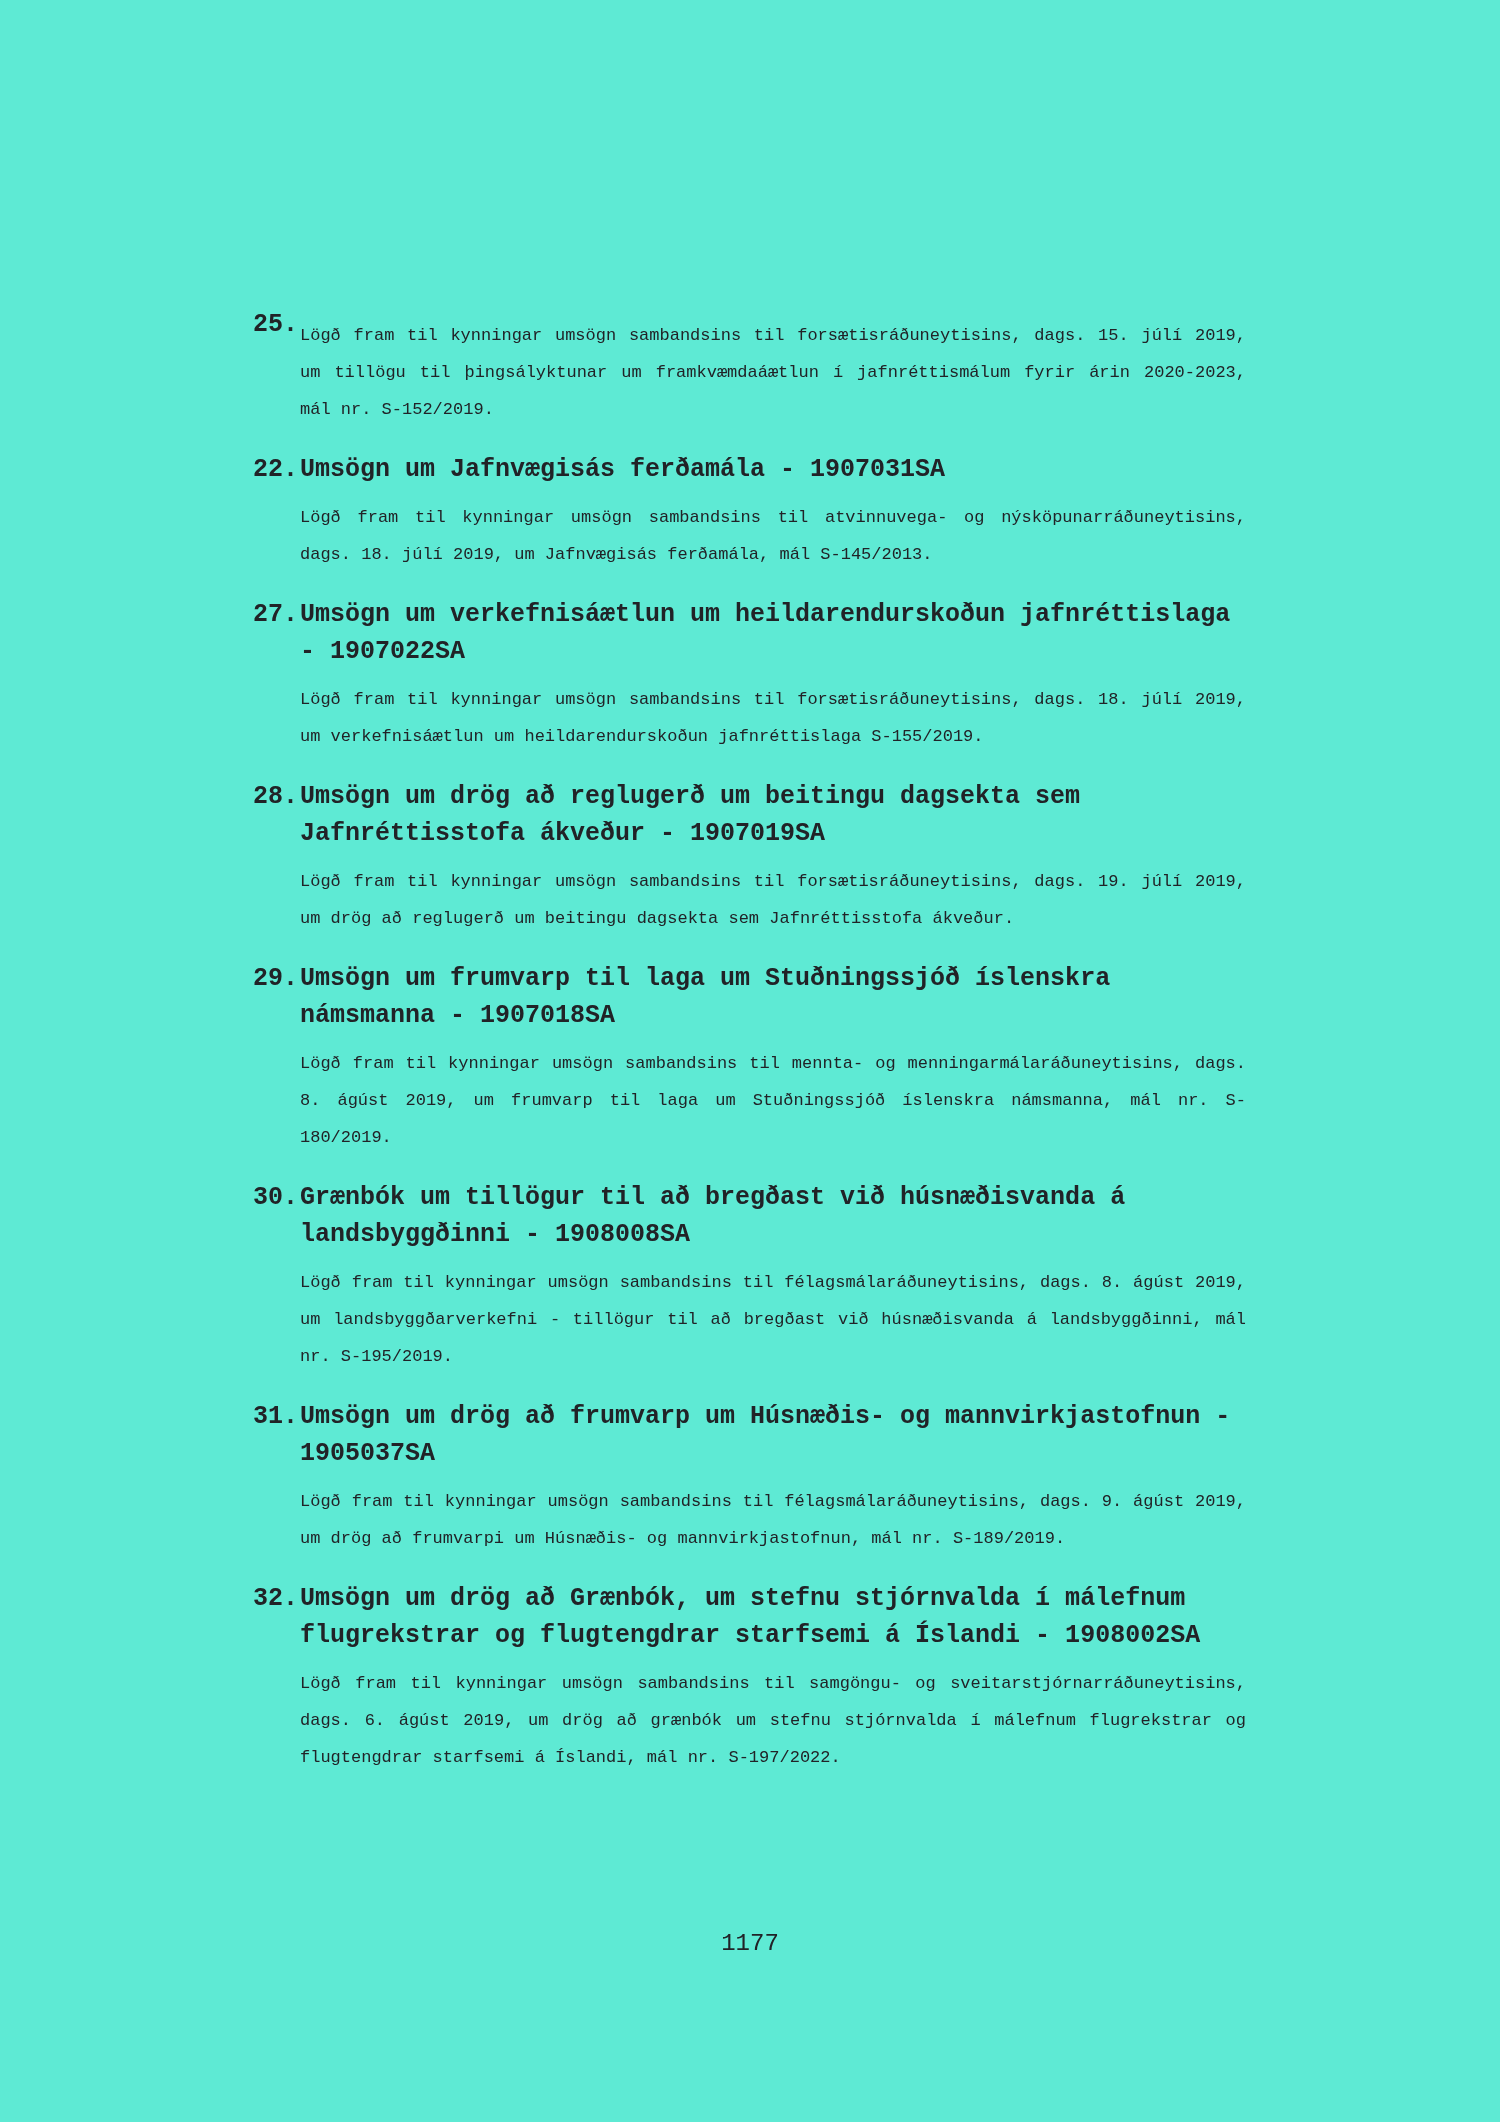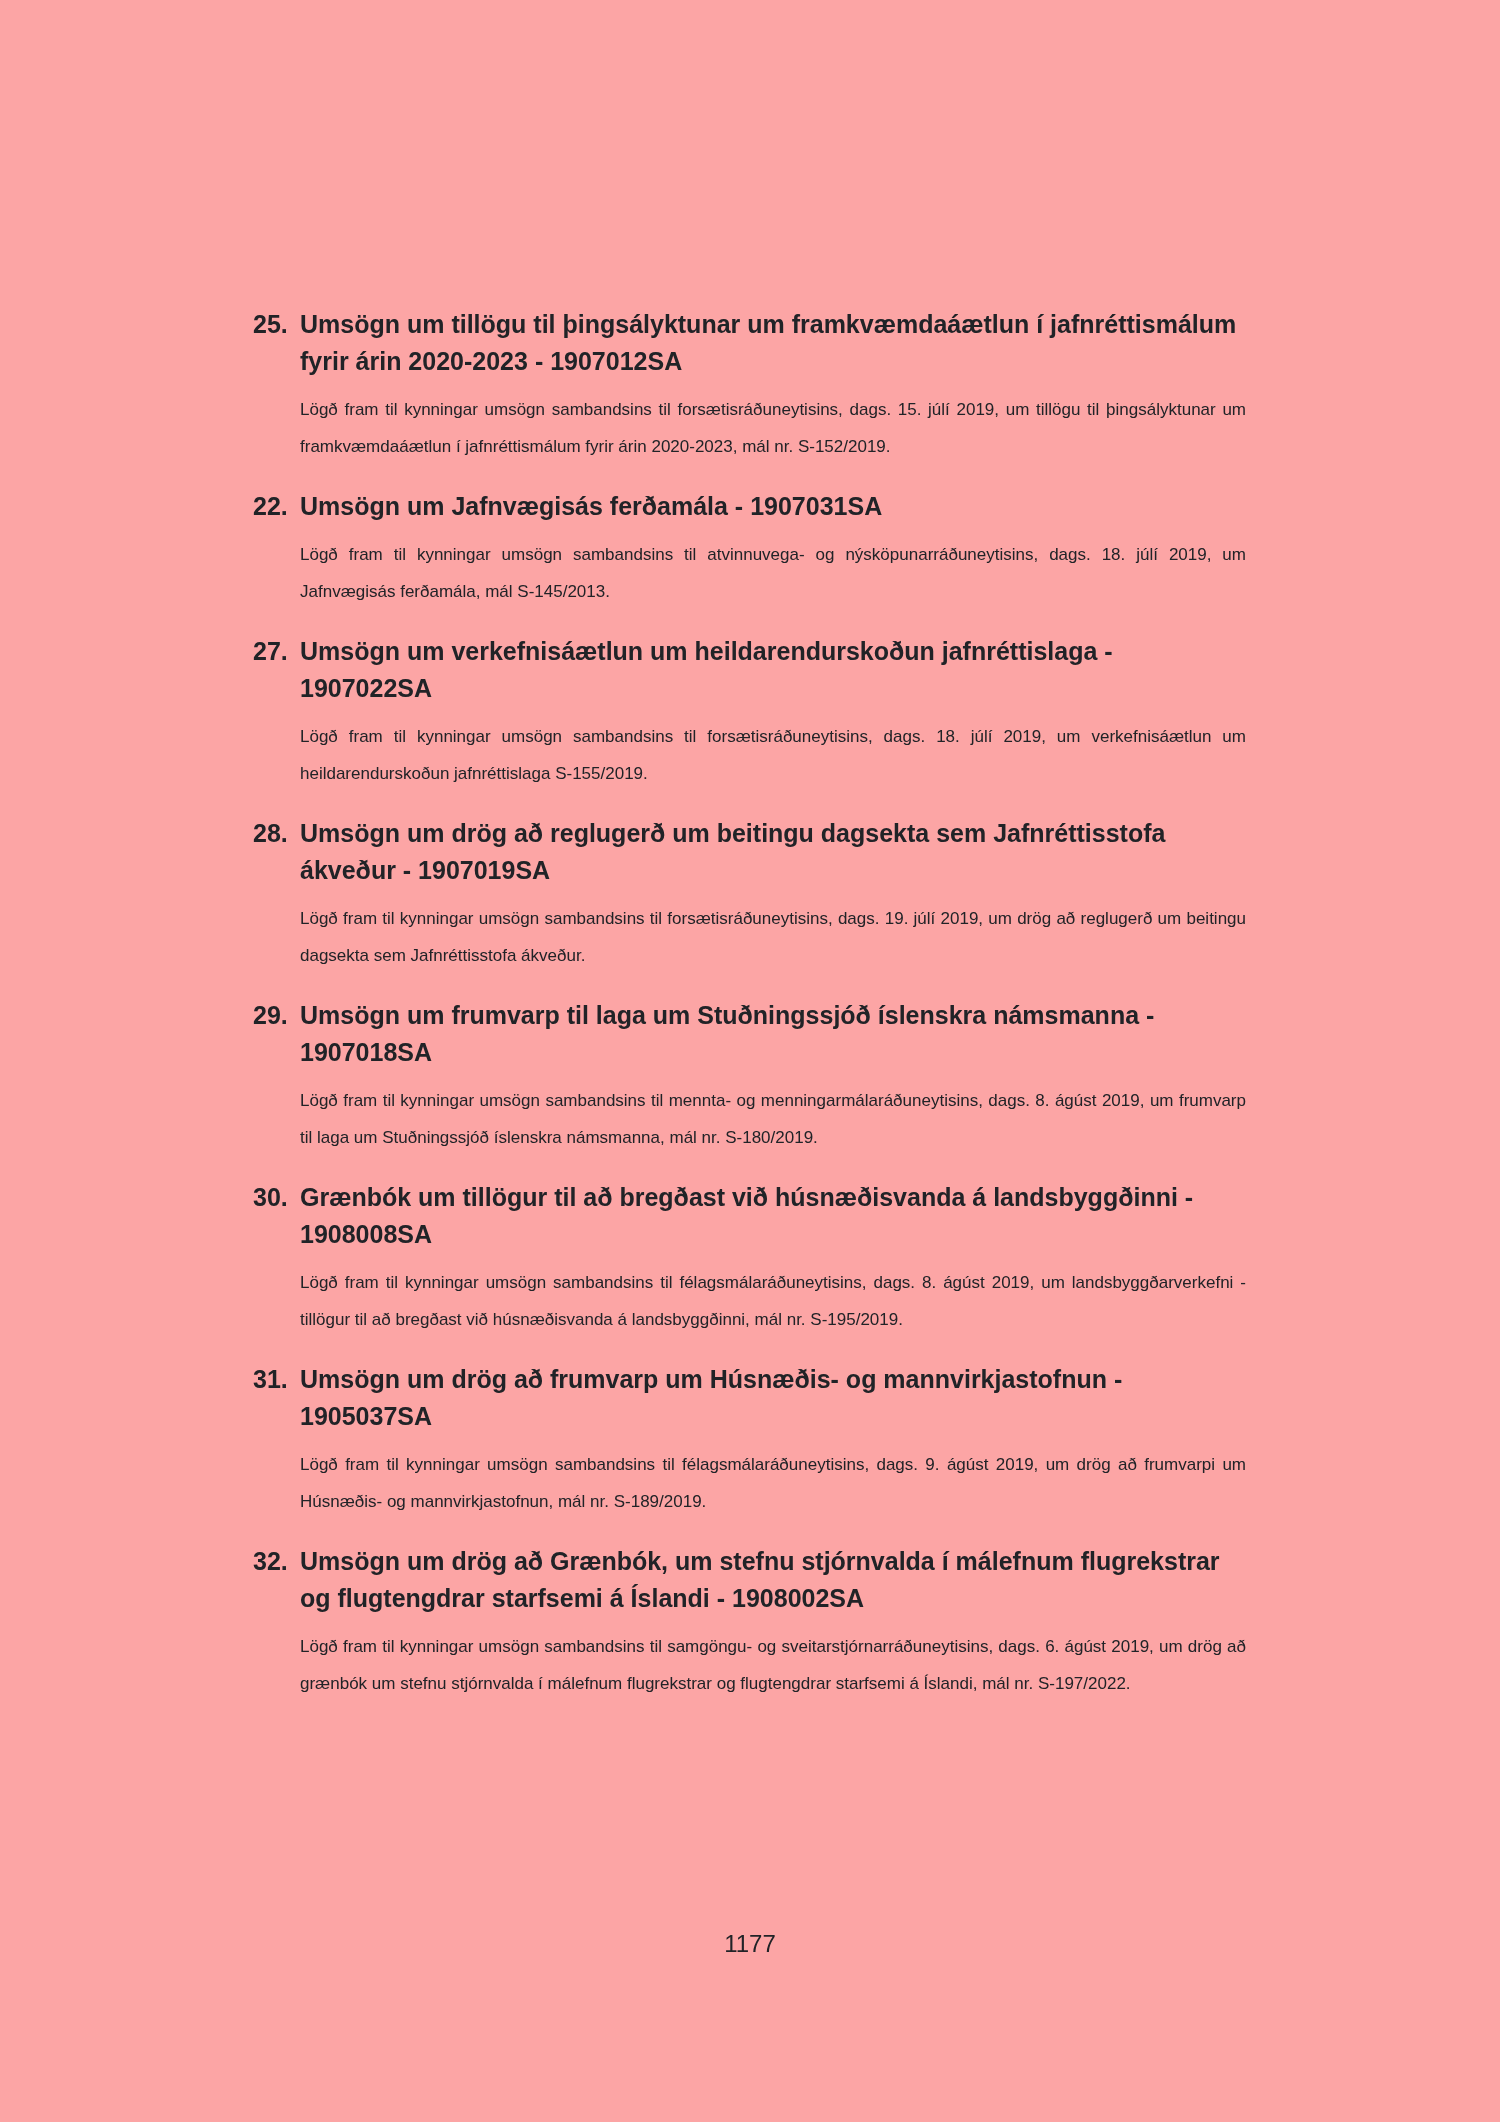--- a/index.html
+++ b/index.html
@@ -2,23 +2,23 @@
 <html><head>
 <meta charset="utf-8">
 <style>
   * { margin: 0; padding: 0; box-sizing: border-box; }
   html, body { background: #ffffff; }
   .page {
     position: relative;
     width: 1500px;
     height: 2122px;
     margin: 0 auto;
-    background: #fca5a5;
+    background: #5eead4;
     color: #212327;
-    font-family: Liberation Sans, sans-serif;
+    font-family: Liberation Mono, monospace;
     overflow: hidden;
   }
   .content {
     position: absolute;
     left: 253px;
     top: 306px;
     width: 993px;
   }
   .item {
     display: flex;
@@ -58,21 +58,20 @@
 </style>
 </head>
 <body>
 
 <div class="page">
   <div class="content">
 
     <div class="item">
       <div class="item-num">25.</div>
       <div class="item-content">
-        <div class="item-title">Umsögn um tillögu til þingsályktunar um framkvæmdaáætlun í jafnréttismálum fyrir árin 2020-2023 - 1907012SA</div>
         <div class="item-body">Lögð fram til kynningar umsögn sambandsins til forsætisráðuneytisins, dags. 15. júlí 2019, um tillögu til þingsályktunar um framkvæmdaáætlun í jafnréttismálum fyrir árin 2020-2023, mál nr. S-152/2019.</div>
       </div>
     </div>
 
     <div class="item">
       <div class="item-num">22.</div>
       <div class="item-content">
         <div class="item-title">Umsögn um Jafnvægisás ferðamála - 1907031SA</div>
         <div class="item-body">Lögð fram til kynningar umsögn sambandsins til atvinnuvega- og nýsköpunarráðuneytisins, dags. 18. júlí 2019, um Jafnvægisás ferðamála, mál S-145/2013.</div>
       </div>

